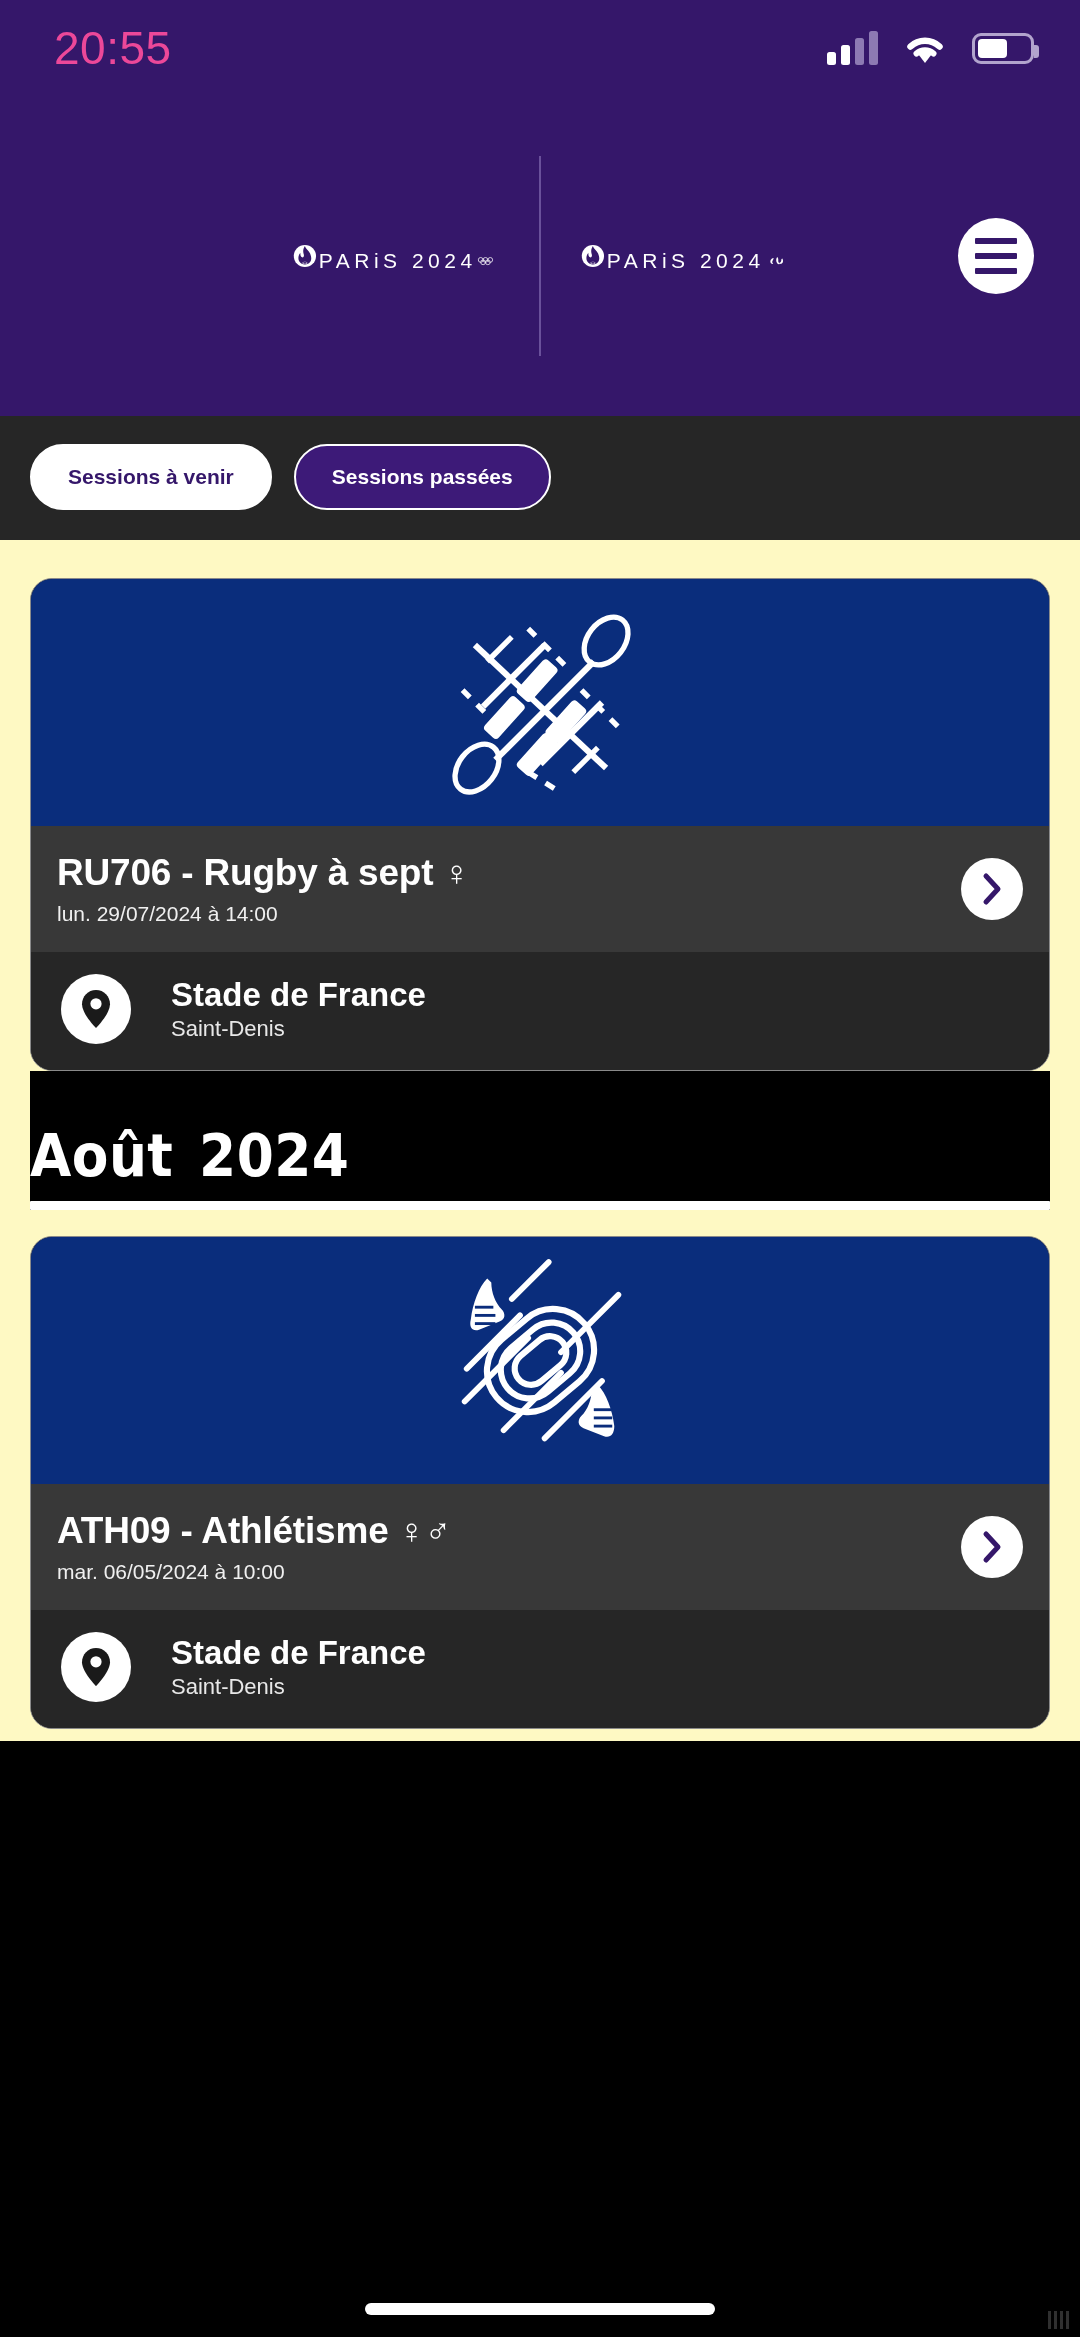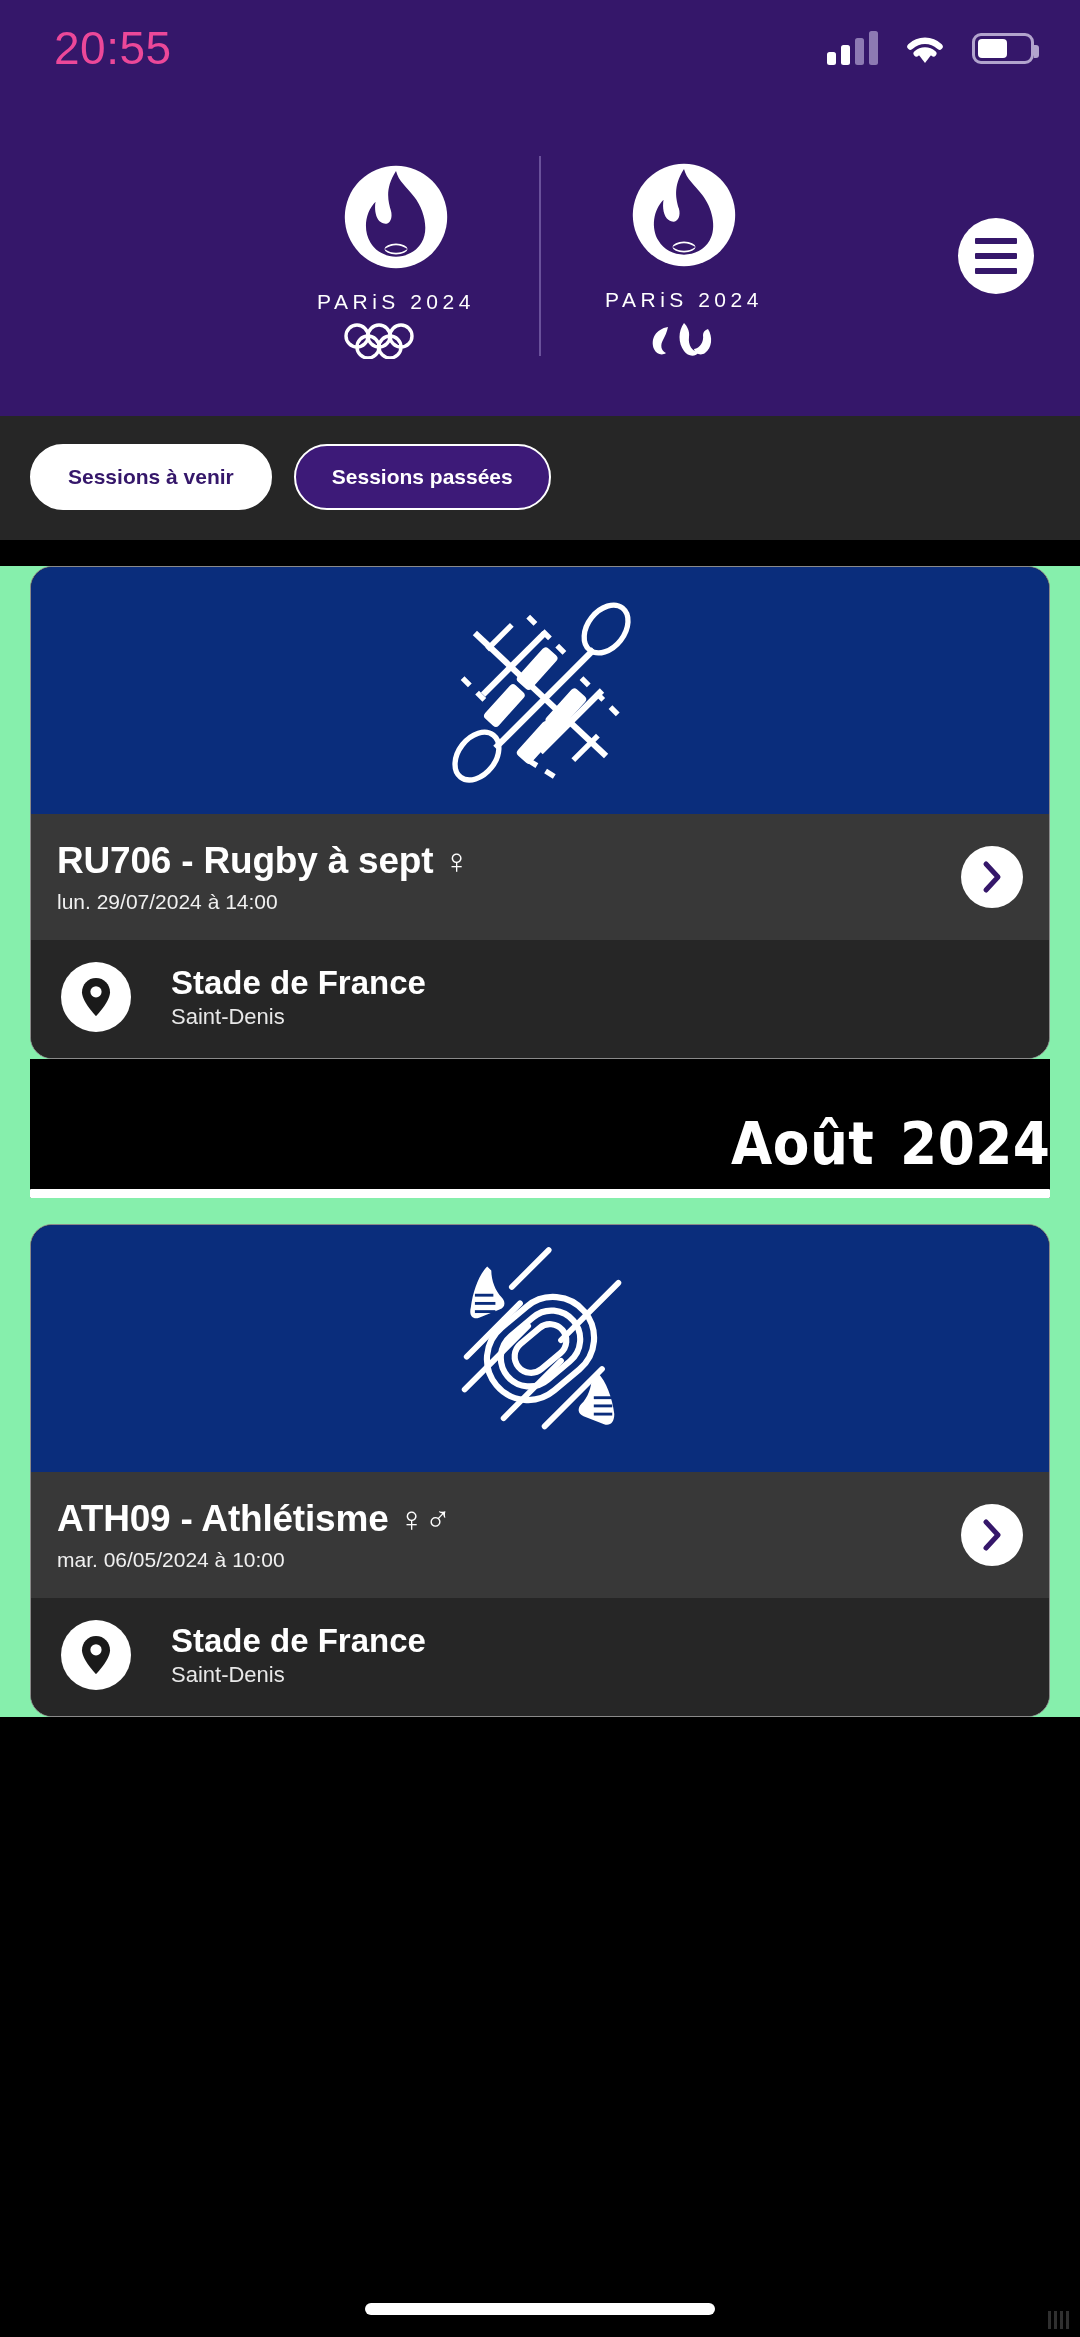--- a/index.html
+++ b/index.html
@@ -43,21 +43,21 @@
   .batt span{ display:block; height:100%; width:58%; background:#fff; border-radius:4px; }
 
   
   .header{
     background:#35176a;
     height:320px;
     position:relative;
     display:flex; align-items:center; justify-content:center;
   }
   .logos{ display:flex; align-items:center; gap:0; }
-  .logo{ width:210px; display:flex; flex-direction:column; align-items:center; }
+  .logo{ width:210px; display:flex; flex-direction:row; align-items:center; }
   .logo-divider{
     width:2px; height:200px; background:#6a519b; margin:0 38px;
   }
   .logo svg.mark{ display:block; }
   .logo-word{
     font-family:"Liberation Sans", sans-serif;
     font-size:21px; letter-spacing:4.5px; font-weight:400;
     margin-top:9px; color:#fff; white-space:nowrap;
   }
   .logo-sym{ margin-top:9px; }
@@ -80,21 +80,21 @@
   .tab{
     border-radius:40px;
     padding:19px 36px;
     font-size:21px; font-weight:700;
     cursor:pointer; white-space:nowrap;
   }
   .tab.light{ background:#fff; color:#35176a; border:2px solid #fff; }
   .tab.dark{ background:#3d1a78; color:#fff; border:2px solid #fff; }
 
   
-  .list{ background:#86efac; padding:0 30px; }
+  .list{ background:#fef9c3; padding:12px 30px; }
 
   .card{
     border:1.5px solid #8a8a8a;
     border-radius:22px;
     overflow:hidden;
     margin-top:26px;
     background:#262626;
   }
   .card-hero{
     background:#0a2d7c;
@@ -135,21 +135,21 @@
   }
   .venue-name{ font-size:33px; font-weight:700; color:#fff; }
   .venue-city{ font-size:22px; font-weight:400; color:#e8e8e8; margin-top:2px; }
 
   
   .month{
     padding:56px 30px 0 30px;
     background:#000;
   }
   .month-row{
-    display:flex; align-items:flex-end; justify-content:flex-end;
+    display:flex; align-items:flex-end; justify-content:flex-start;
   }
   .month-name, .month-year{
     font-family:"DejaVu Sans", sans-serif;
     font-size:58px; font-weight:700;
     letter-spacing:.5px;
     color:#fff;
     line-height:1;
     transform:scaleX(.92);
   }
   .month-name{ transform-origin:left bottom; }

